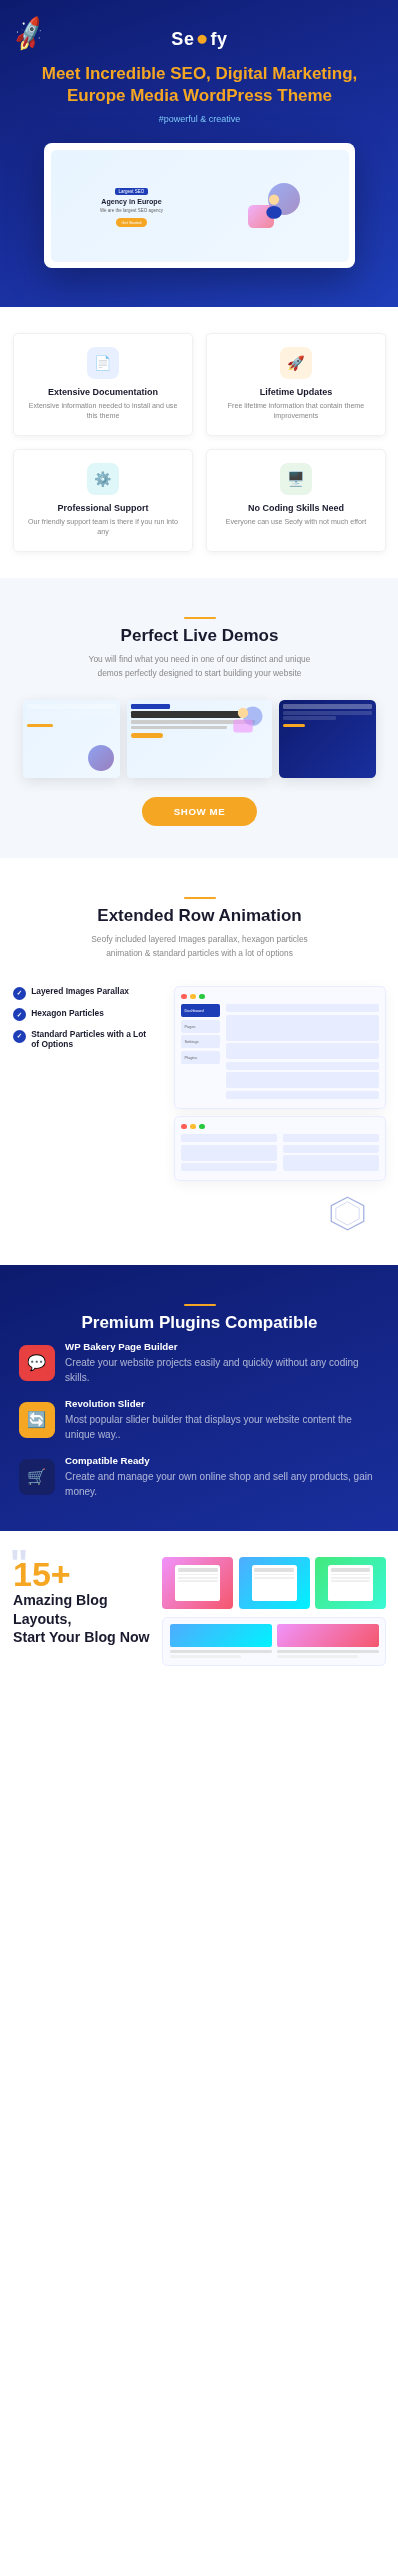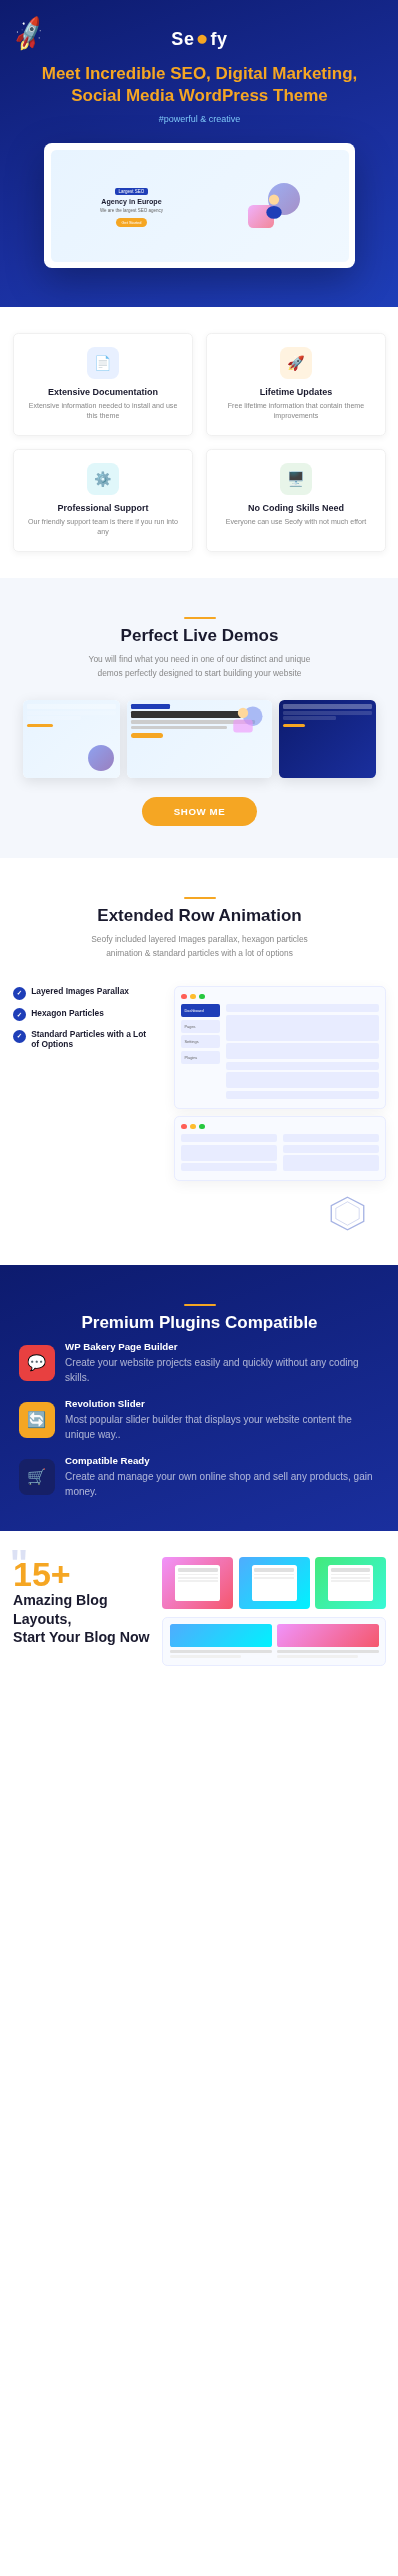--- a/index.html
+++ b/index.html
@@ -510,21 +510,21 @@
 
 <section class="hero">
   <div class="hero-logo">
     <span class="hero-logo-text">
       <span>Se</span><span class="logo-dot">●</span><span>fy</span>
     </span>
   </div>
   <div class="rocket">🚀</div>
   <h1>
     <span>Meet Incredible SEO, Digital Marketing,</span><br>
-    <span>Social Media </span><span style="color:#f5a623">WordPress Theme</span>
+    <span>Europe Media </span><span style="color:#f5a623">WordPress Theme</span>
   </h1>
   <p class="hero-tagline">#powerful &amp; creative</p>
   <div class="hero-laptop">
     <div class="laptop-screen">
       <div class="laptop-content">
         <div class="laptop-left">
           <div class="laptop-badge">Largest SEO</div>
           <div class="laptop-h">Agency in Europe</div>
           <div class="laptop-sub">We are the largest SEO agency</div>
           <div class="laptop-btn">Get Started</div>

